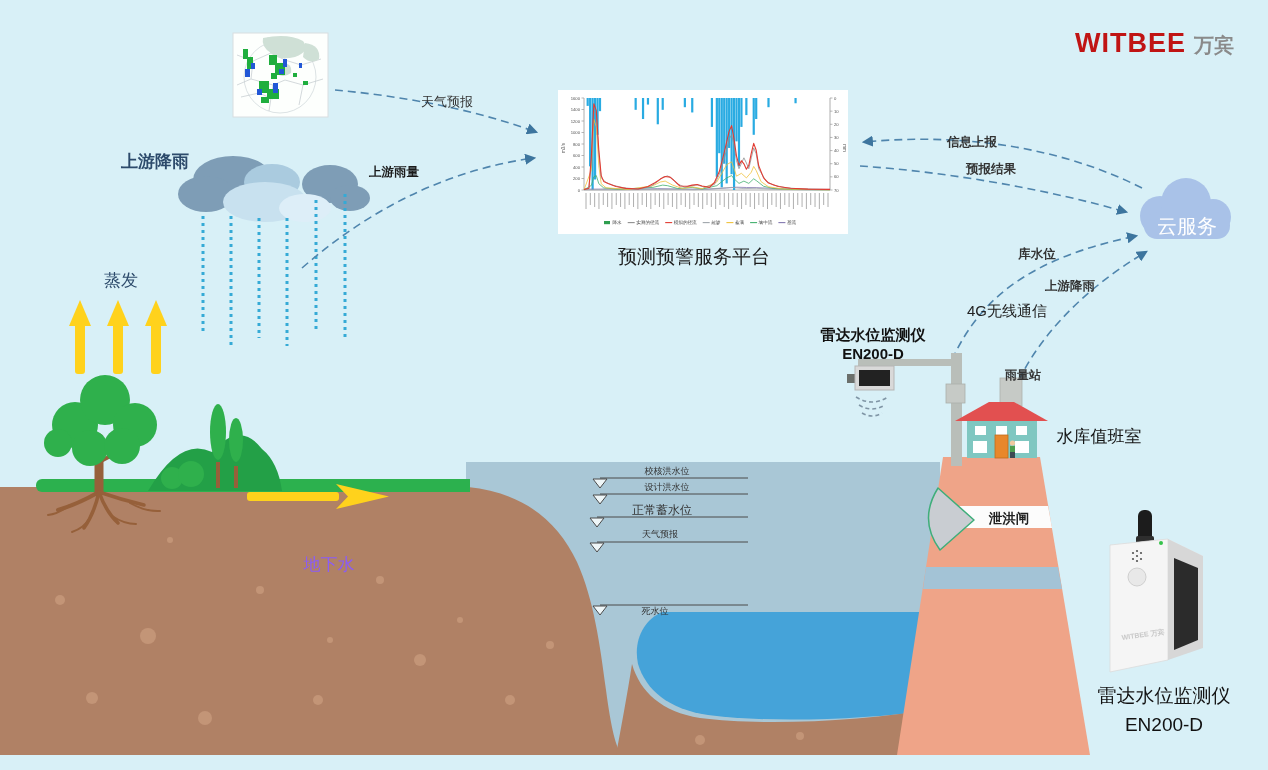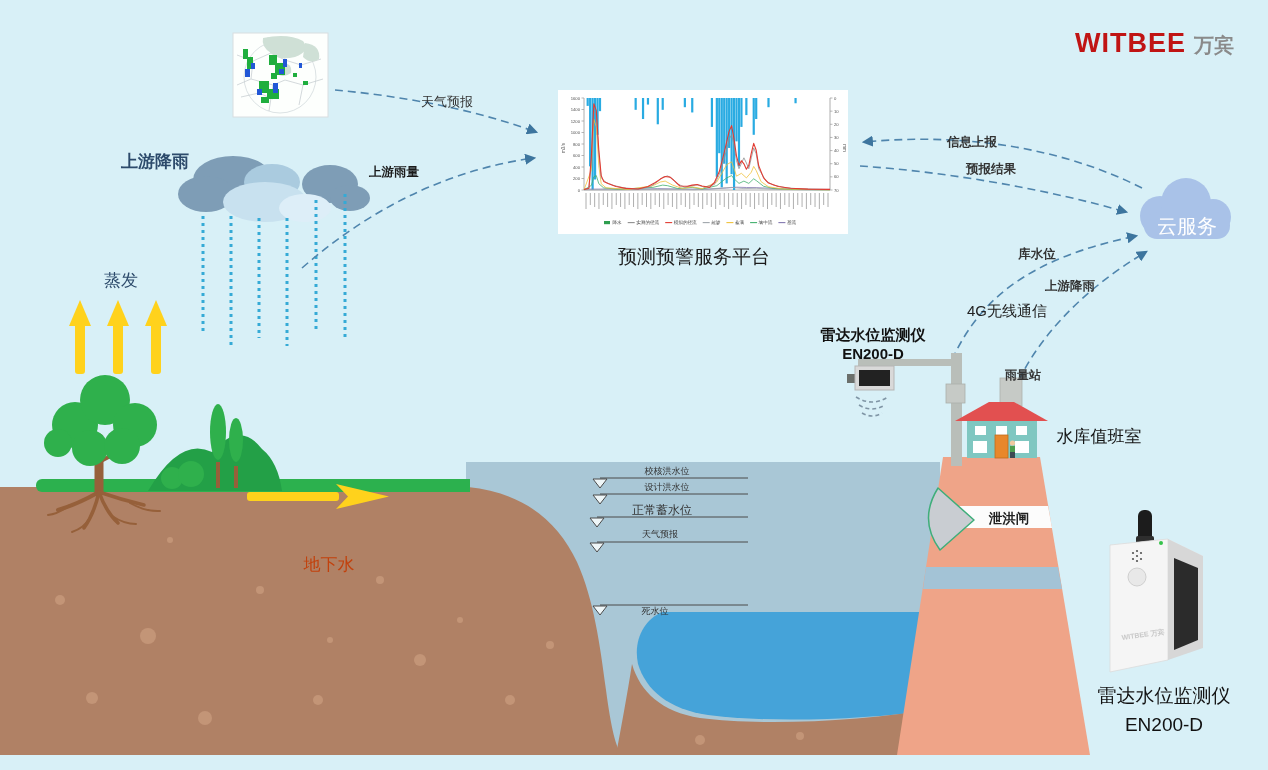--- a/index.html
+++ b/index.html
@@ -407,21 +407,21 @@
 
 <div id="logo">
   <span class="en">WITBEE</span>
   <span class="cn">万宾</span>
 </div>
 
 <div class="lbl" style="left:447px;top:102px;font-size:13px;font-weight:500;">天气预报</div>
 <div class="lbl" style="left:155px;top:150px;font-size:17px;font-weight:600;color:#2c4a6b;margin-top:11px;">上游降雨</div>
 <div class="lbl b" style="left:394px;top:172px;font-size:12.5px;color:#1a1a1a;">上游雨量</div>
 <div class="lbl" style="left:121px;top:280px;font-size:17px;font-weight:400;color:#2c4a6b;">蒸发</div>
-<div class="lbl" style="left:329px;top:564px;font-size:17px;font-weight:500;color:#c2410c;">地下水</div>
+<div class="lbl" style="left:329px;top:564px;font-size:17px;font-weight:500;color:#8b5cf6;">地下水</div>
 <div class="lbl" style="left:694px;top:257px;font-size:19px;font-weight:500;color:#1a1a1a;">预测预警服务平台</div>
 <div class="lbl" style="left:1187px;top:214px;font-size:20px;font-weight:500;color:#ffffff;margin-top:12px;">云服务</div>
 <div class="lbl b" style="left:952px;top:142px;font-size:12.5px;margin-left:20px;">信息上报</div>
 <div class="lbl b" style="left:991px;top:169px;font-size:12.5px;">预报结果</div>
 <div class="lbl b" style="left:1037px;top:254px;font-size:12.5px;">库水位</div>
 <div class="lbl b" style="left:1070px;top:286px;font-size:12.5px;">上游降雨</div>
 <div class="lbl" style="left:1007px;top:311px;font-size:15px;font-weight:500;color:#222;">4G无线通信</div>
 <div class="lbl b" style="left:1023px;top:360px;font-size:12px;margin-top:15px;">雨量站</div>
 <div class="lbl" style="left:873px;top:335px;font-size:15px;font-weight:600;color:#111;">雷达水位监测仪</div>
 <div class="lbl" style="left:873px;top:353px;font-size:15px;font-weight:600;color:#111;">EN200-D</div>

